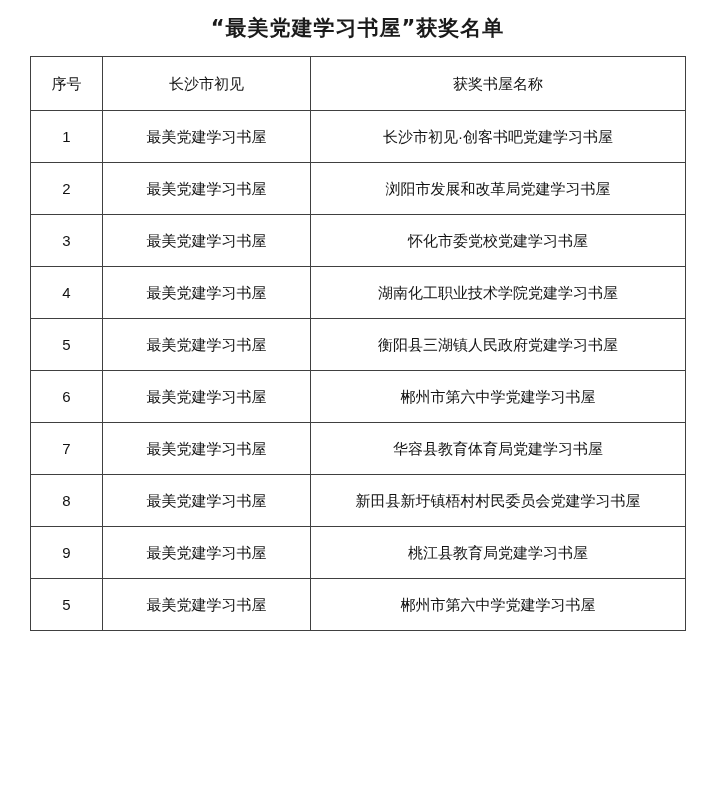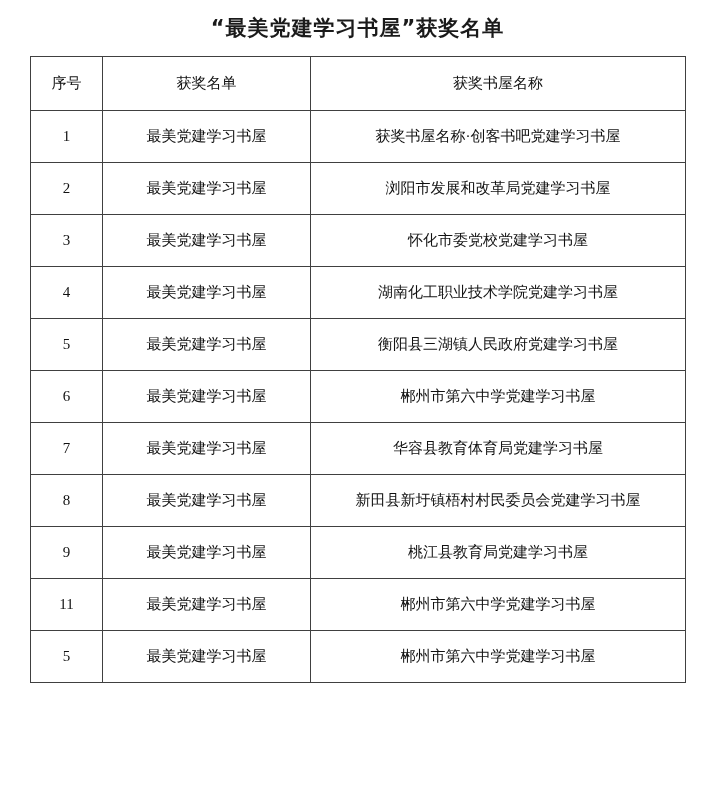--- a/index.html
+++ b/index.html
@@ -38,21 +38,21 @@
     width: 655px;
     border-collapse: collapse;
     table-layout: fixed;
   }
   table.award-table th,
   table.award-table td {
     border: 1px solid #404040;
     text-align: center;
     vertical-align: middle;
     font-size: 15px;
-    font-family: Liberation Serif, serif;
+    font-family: Liberation Sans, sans-serif;
     color: #111111;
     padding: 0;
     height: 51px;
     line-height: 51px;
     white-space: nowrap;
     overflow: hidden;
   }
   table.award-table thead th {
     height: 53px;
     line-height: 53px;
@@ -76,29 +76,29 @@
   <div class="table-wrap">
     <table class="award-table">
       <colgroup>
         <col class="c-seq">
         <col class="c-award">
         <col class="c-name">
       </colgroup>
       <thead>
         <tr>
           <th>序号</th>
-          <th>获奖名单</th>
+          <th>长沙市初见</th>
           <th>获奖书屋名称</th>
         </tr>
       </thead>
       <tbody>
         <tr>
           <td class="seq-cell">1</td>
           <td>最美党建学习书屋</td>
-          <td>获奖书屋名称·创客书吧党建学习书屋</td>
+          <td>长沙市初见·创客书吧党建学习书屋</td>
         </tr>
         <tr>
           <td class="seq-cell">2</td>
           <td>最美党建学习书屋</td>
           <td>浏阳市发展和改革局党建学习书屋</td>
         </tr>
         <tr>
           <td class="seq-cell">3</td>
           <td>最美党建学习书屋</td>
           <td>怀化市委党校党建学习书屋</td>
@@ -127,25 +127,20 @@
           <td class="seq-cell">8</td>
           <td>最美党建学习书屋</td>
           <td>新田县新圩镇梧村村民委员会党建学习书屋</td>
         </tr>
         <tr>
           <td class="seq-cell">9</td>
           <td>最美党建学习书屋</td>
           <td>桃江县教育局党建学习书屋</td>
         </tr>
         <tr>
-          <td class="seq-cell">11</td>
-          <td>最美党建学习书屋</td>
-          <td>郴州市第六中学党建学习书屋</td>
-        </tr>
-        <tr>
           <td class="seq-cell">5</td>
           <td>最美党建学习书屋</td>
           <td>郴州市第六中学党建学习书屋</td>
         </tr>
       </tbody>
     </table>
   </div>
 
 </div>
 

